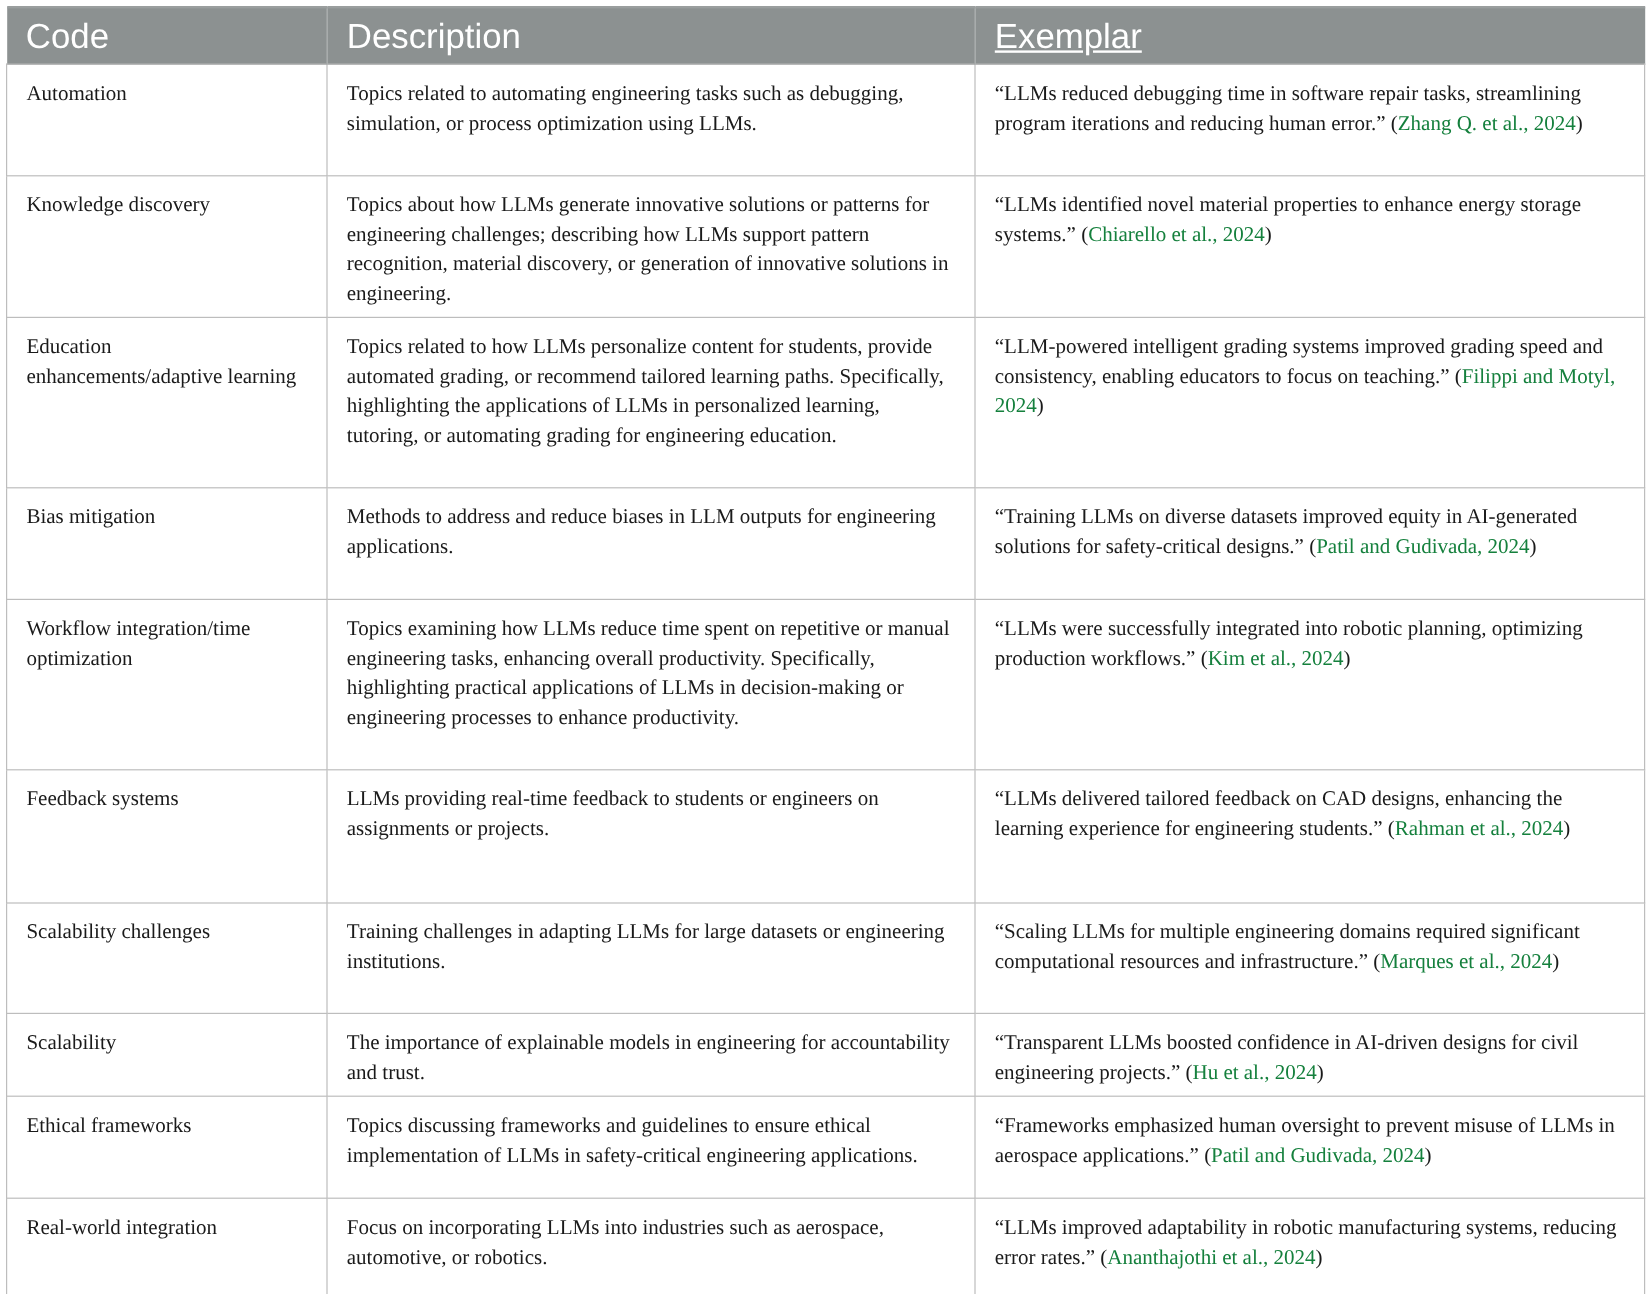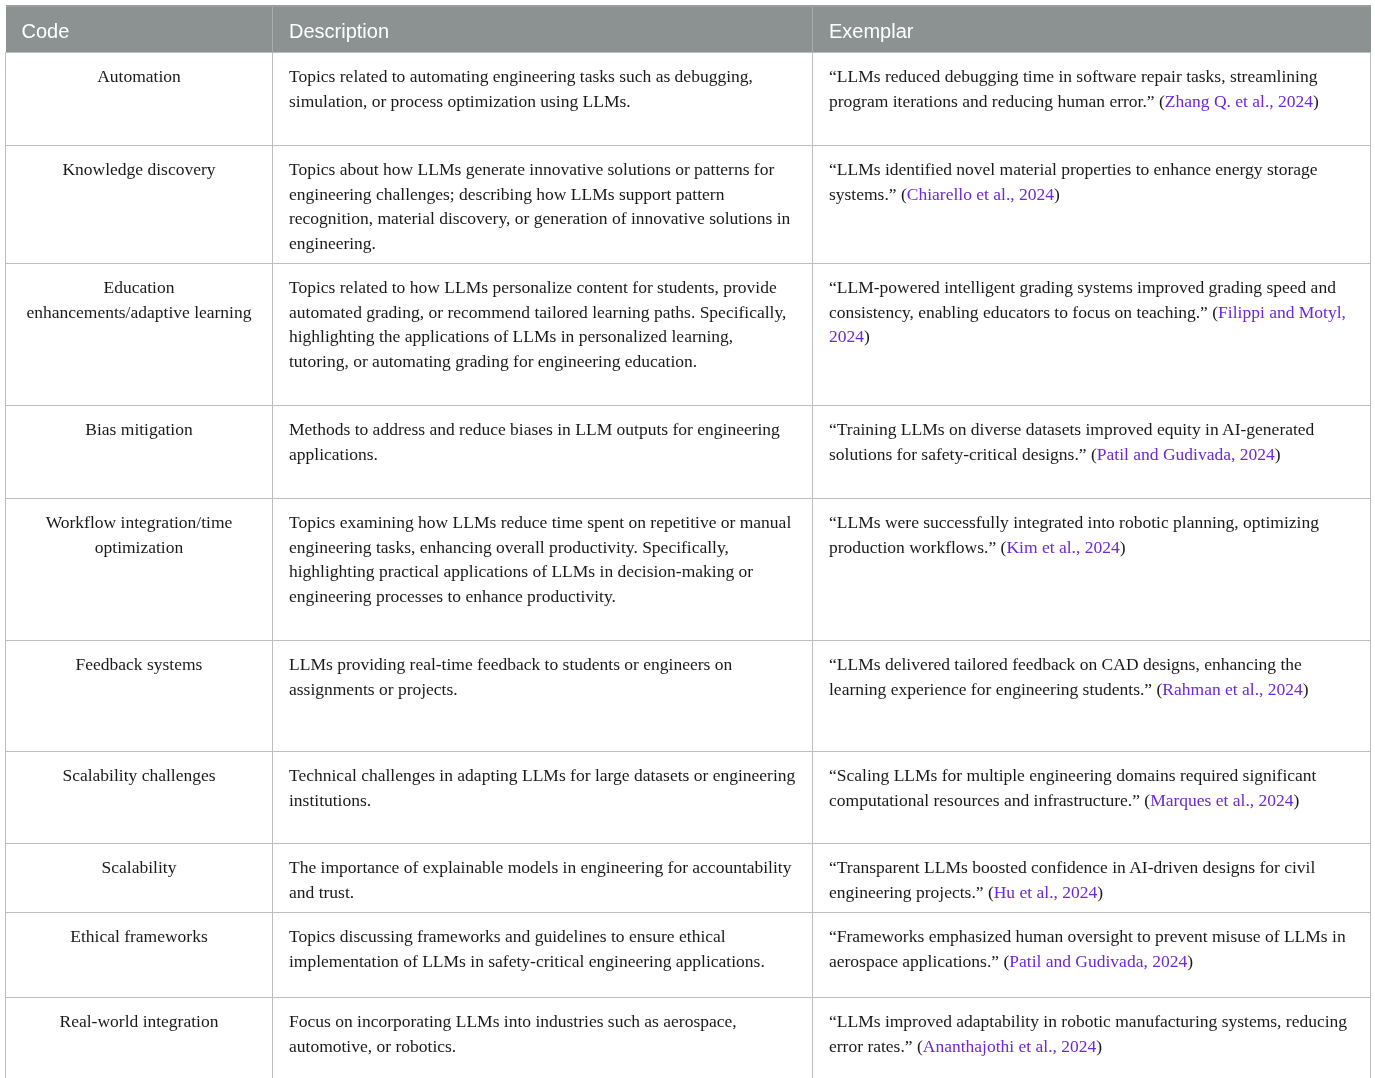--- a/index.html
+++ b/index.html
@@ -27,38 +27,38 @@
     color: #1a1a1a;
   }
   col.c1 { width: 267px; }
   col.c2 { width: 540px; }
   col.c3 { width: 558px; }
   thead th {
     background: #8c9191;
     color: #ffffff;
     font-family: "Liberation Sans", "DejaVu Sans", sans-serif;
     font-weight: normal;
-    font-size: 20px;
+    font-size: 29px;
     text-align: left;
     padding: 8px 16px 5px 16px;
     height: 32px;
     border-right: 1px solid #a9adad;
     border-top: 2px solid #9a9e9e;
     vertical-align: middle;
   }
-  thead th:last-child { border-right: none; }
+  thead th:last-child { border-right: none; text-decoration: underline; }
   tbody td {
     border: 1.5px solid #bdbdbd;
     padding: 11px 16px 8px 16px;
     vertical-align: top;
     line-height: 24.5px;
   }
-  tbody td.code-cell { padding-left: 16px; text-align: center; }
+  tbody td.code-cell { padding-left: 16px; }
   .cite {
-    color: #6d28d9;
+    color: #15803d;
     cursor: pointer;
   }
 </style>
 </head>
 <body>
 
 <div class="table-wrap">
   <table>
     <colgroup>
       <col class="c1">
@@ -98,21 +98,21 @@
         <td>Topics examining how LLMs reduce time spent on repetitive or manual engineering tasks, enhancing overall productivity. Specifically, highlighting practical applications of LLMs in decision-making or engineering processes to enhance productivity.</td>
         <td><span>“LLMs were successfully integrated into robotic planning, optimizing production workflows.”</span> (<span class="cite">Kim et al., 2024</span>)</td>
       </tr>
       <tr style="height:111px">
         <td class="code-cell">Feedback systems</td>
         <td>LLMs providing real-time feedback to students or engineers on assignments or projects.</td>
         <td><span>“LLMs delivered tailored feedback on CAD designs, enhancing the learning experience for engineering students.”</span> (<span class="cite">Rahman et al., 2024</span>)</td>
       </tr>
       <tr style="height:92px">
         <td class="code-cell">Scalability challenges</td>
-        <td>Technical challenges in adapting LLMs for large datasets or engineering institutions.</td>
+        <td>Training challenges in adapting LLMs for large datasets or engineering institutions.</td>
         <td><span>“Scaling LLMs for multiple engineering domains required significant computational resources and infrastructure.”</span> (<span class="cite">Marques et al., 2024</span>)</td>
       </tr>
       <tr style="height:67px">
         <td class="code-cell">Scalability</td>
         <td>The importance of explainable models in engineering for accountability and trust.</td>
         <td><span>“Transparent LLMs boosted confidence in AI-driven designs for civil engineering projects.”</span> (<span class="cite">Hu et al., 2024</span>)</td>
       </tr>
       <tr style="height:85px">
         <td class="code-cell">Ethical frameworks</td>
         <td>Topics discussing frameworks and guidelines to ensure ethical implementation of LLMs in safety-critical engineering applications.</td>

